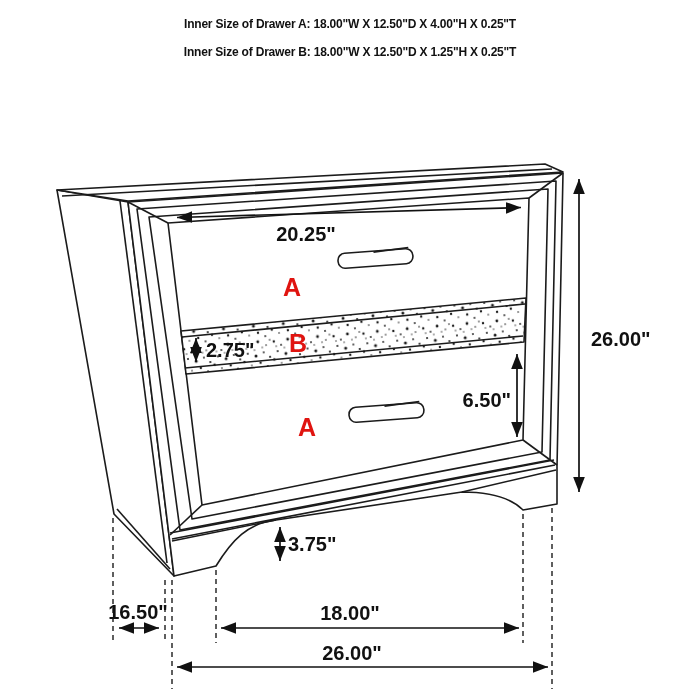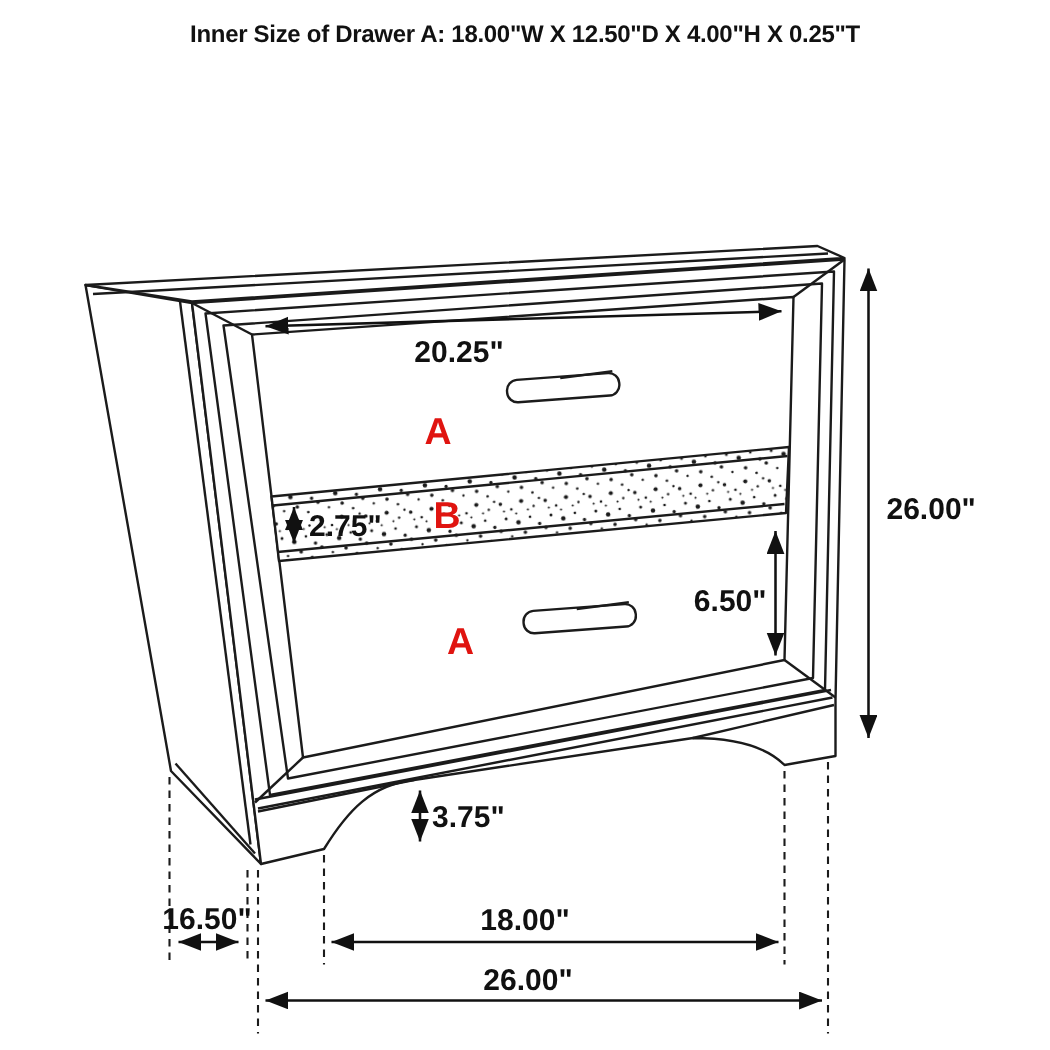--- a/index.html
+++ b/index.html
@@ -1,31 +1,32 @@
 <!DOCTYPE html>
 <html><head>
 <meta charset="utf-8">
 <style>
   html,body{margin:0;padding:0;background:#fff;}
   .page{position:relative;width:700px;height:700px;background:#fff;overflow:hidden;
         font-family:"Liberation Sans",sans-serif;}
   .header{position:absolute;top:10px;left:0;width:700px;text-align:center;
-          font-weight:bold;font-size:16px;line-height:28px;color:#111;letter-spacing:-0.2px;}
+          font-weight:bold;font-size:12px;line-height:28px;color:#111;letter-spacing:-0.2px;}
   .header p{margin:0;}
   svg text{font-family:"Liberation Sans",sans-serif;}
   .dimtxt{font-size:20px;font-weight:bold;fill:#111;}
   .redtxt{font-size:25px;font-weight:bold;}
 </style>
 </head>
 <body>
 
 <div class="page">
 
   <div class="header">
     <p>Inner Size of Drawer A: 18.00"W X 12.50"D X 4.00"H X 0.25"T</p>
+    <p>Inner Size of Drawer B: 18.00"W X 12.50"D X 1.25"H X 0.25"T</p>
   </div>
 
   <svg width="700" height="700" viewBox="0 0 700 700" style="position:absolute;top:0;left:0;">
     <defs>
       <marker id="arr" markerWidth="11" markerHeight="9" refX="9" refY="3.5" orient="auto-start-reverse">
         <path d="M0,0 L9,3.5 L0,7 Z" fill="#111"></path>
       </marker>
       <pattern id="stipple" width="30" height="30" patternUnits="userSpaceOnUse" patternTransform="rotate(-5)">
         <rect width="30" height="30" fill="#ffffff"></rect>
         <circle cx="3" cy="4" r="1.2" fill="#1b1b1b"></circle>

